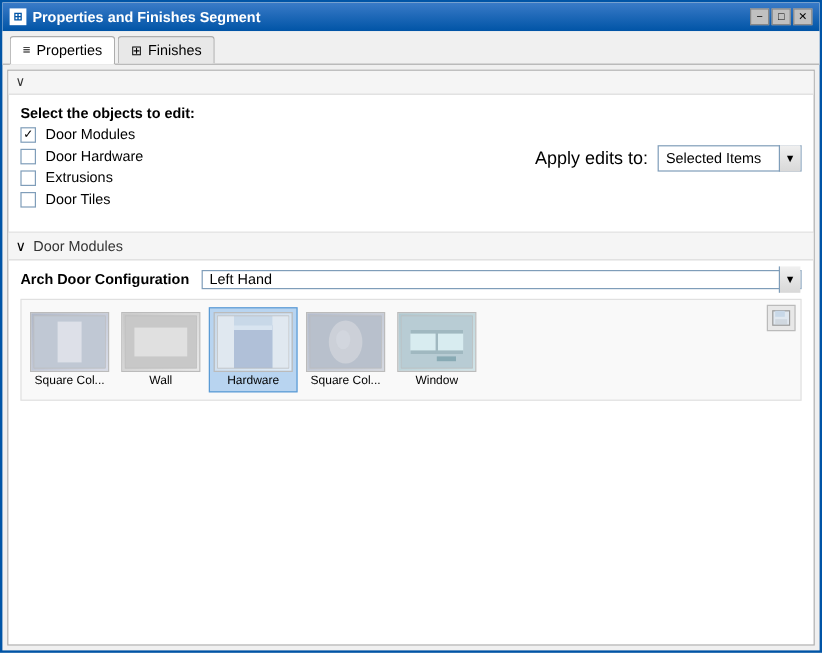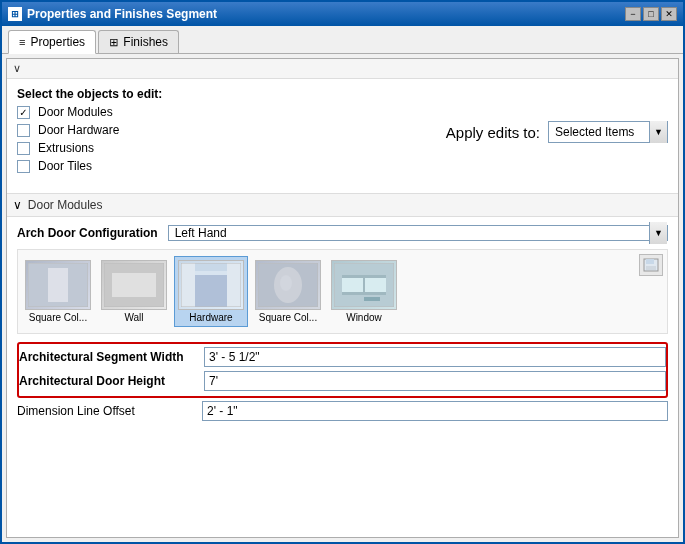--- a/index.html
+++ b/index.html
@@ -451,33 +451,16 @@
 
         <div class="save-icon-btn">
           <svg width="16" height="14" viewBox="0 0 16 14">
             <rect x="1" y="1" width="14" height="12" fill="#e0e8f0" stroke="#999" stroke-width="1"></rect>
             <rect x="3" y="1" width="8" height="5" fill="#c8d8e8"></rect>
             <rect x="3" y="8" width="10" height="4" fill="#d0d8e0"></rect>
           </svg>
         </div>
       </div>
 
-      <div class="field-rows">
-
-        <div style="border: 2px solid #cc0000; border-radius: 3px; padding: 2px 0; margin-bottom: 2px;">
-          <div class="field-row">
-            <span class="field-label bold">Architectural Segment Width</span>
-            <input class="field-input" type="text" value="3' - 5 1/2&quot;" style="">
-          </div>
-          <div class="field-row">
-            <span class="field-label bold">Architectural Door Height</span>
-            <input class="field-input" type="text" value="7'" style="">
-          </div>
-        </div>
-        <div class="field-row">
-          <span class="field-label">Dimension Line Offset</span>
-          <input class="field-input" type="text" value="2' - 1&quot;" style="">
-        </div>
-      </div>
 
     </div>
   </div>
 </div>
 
 </body></html>

